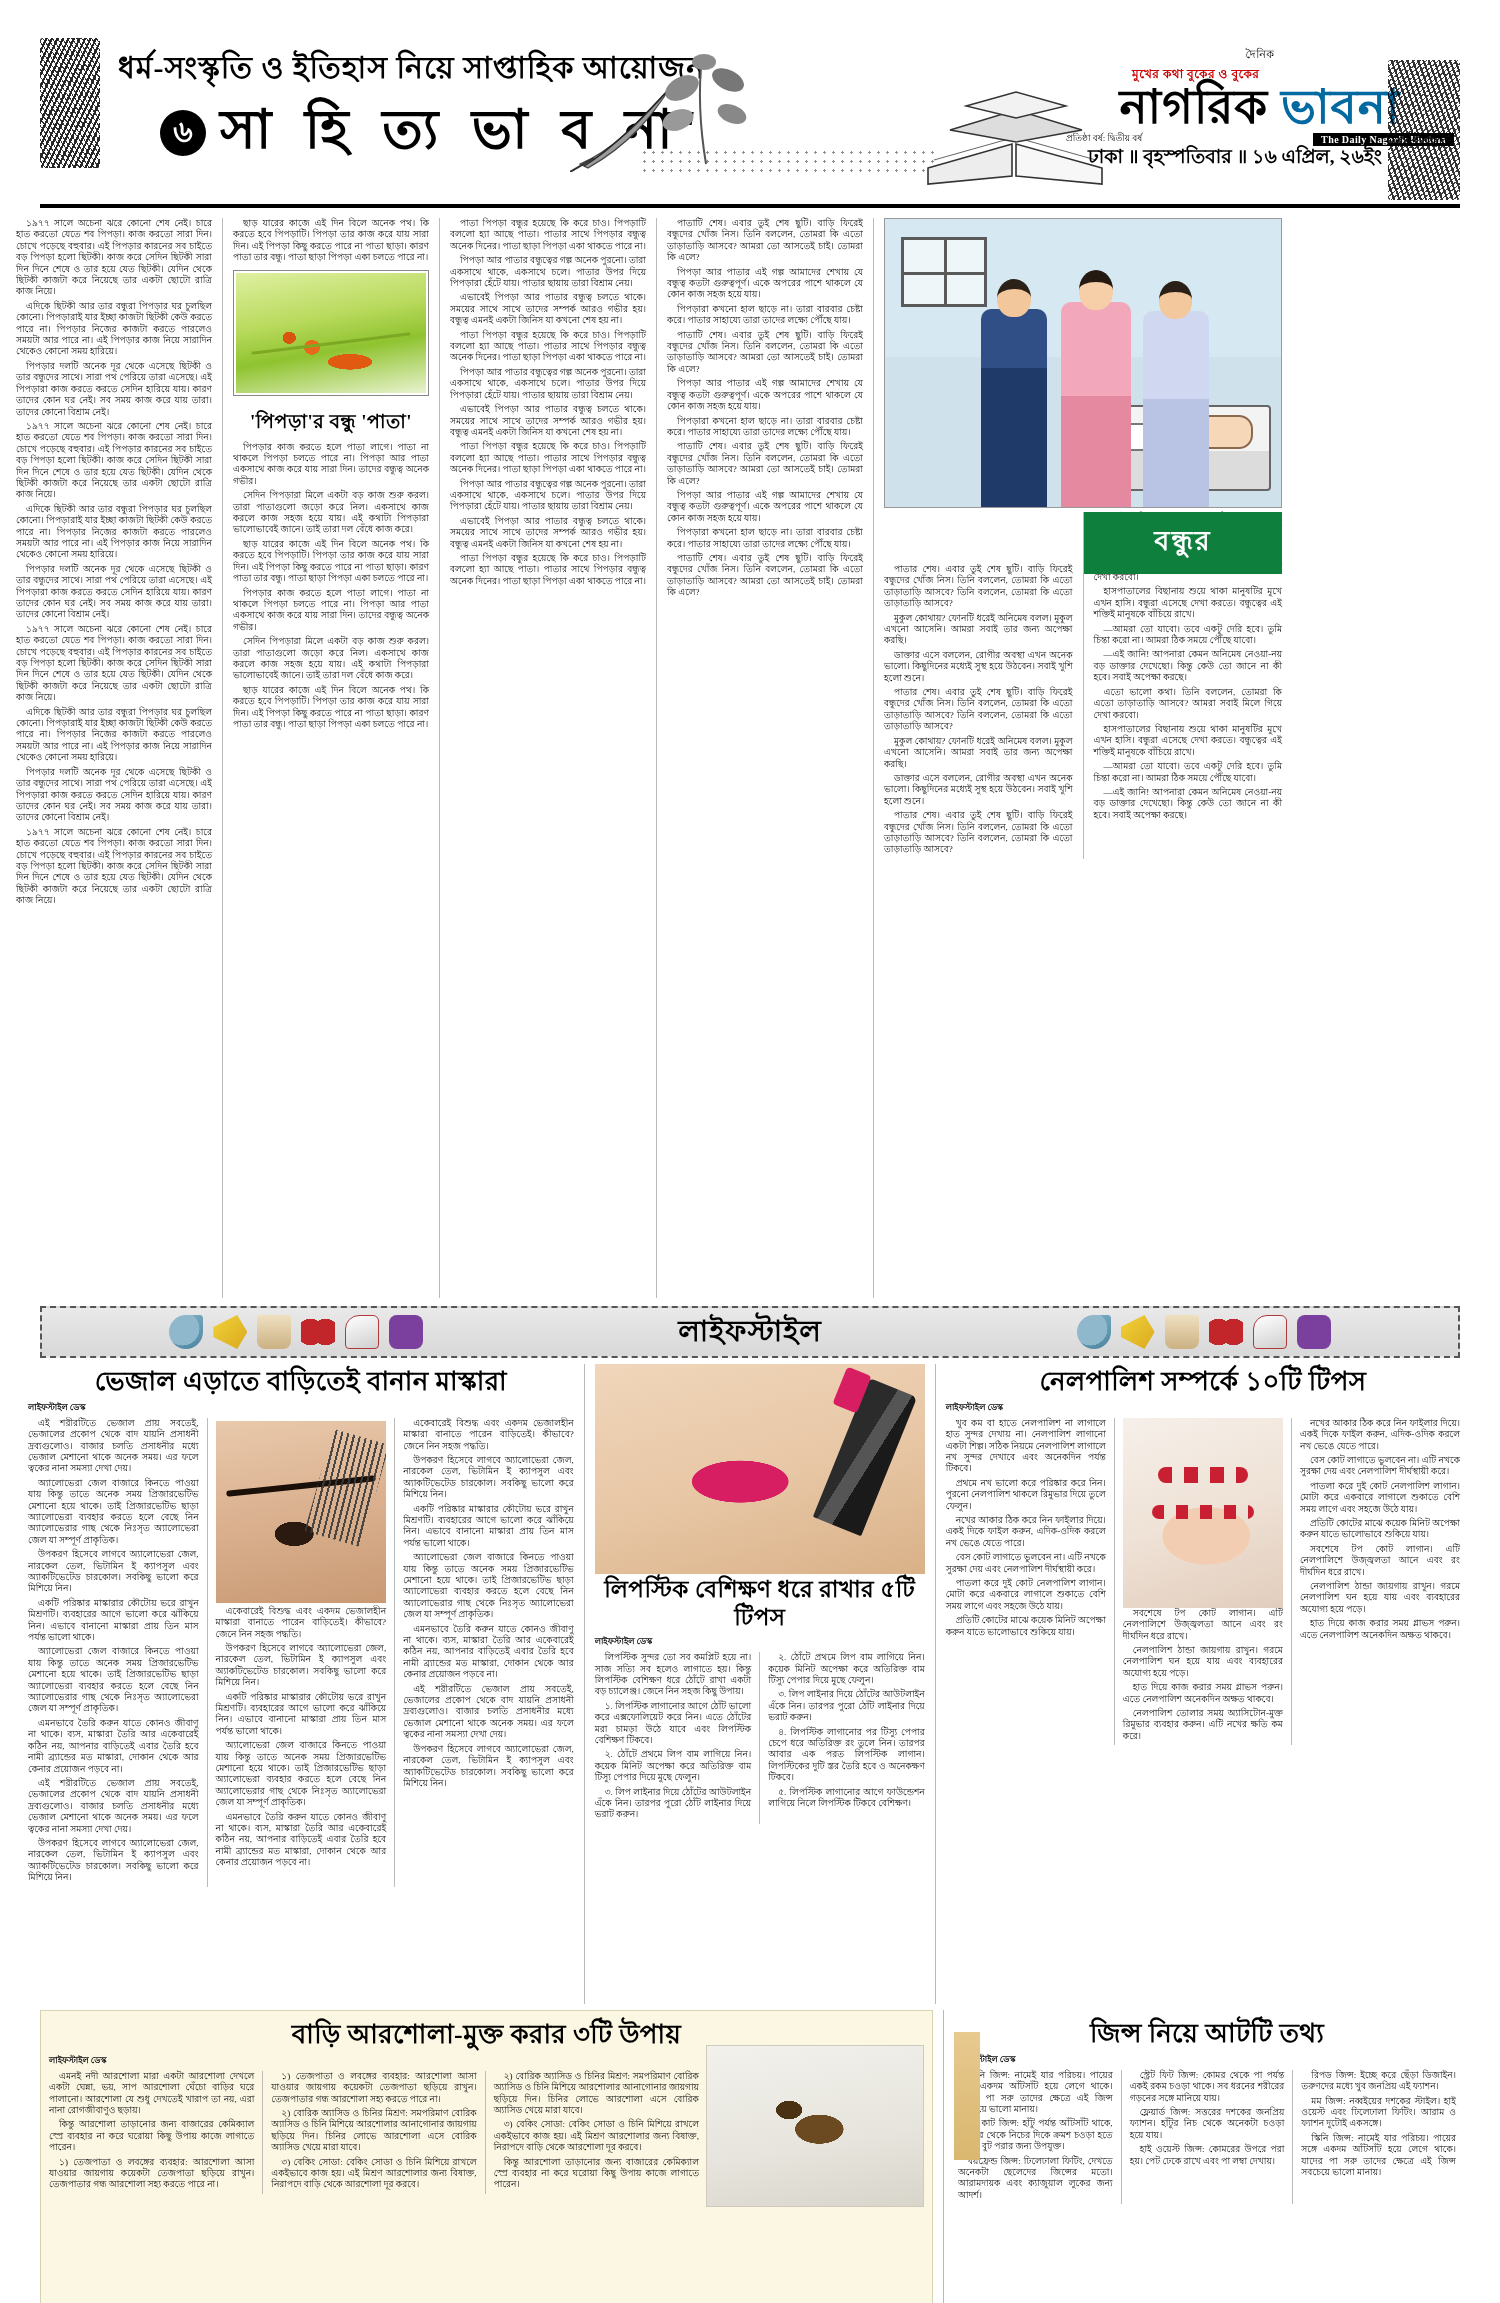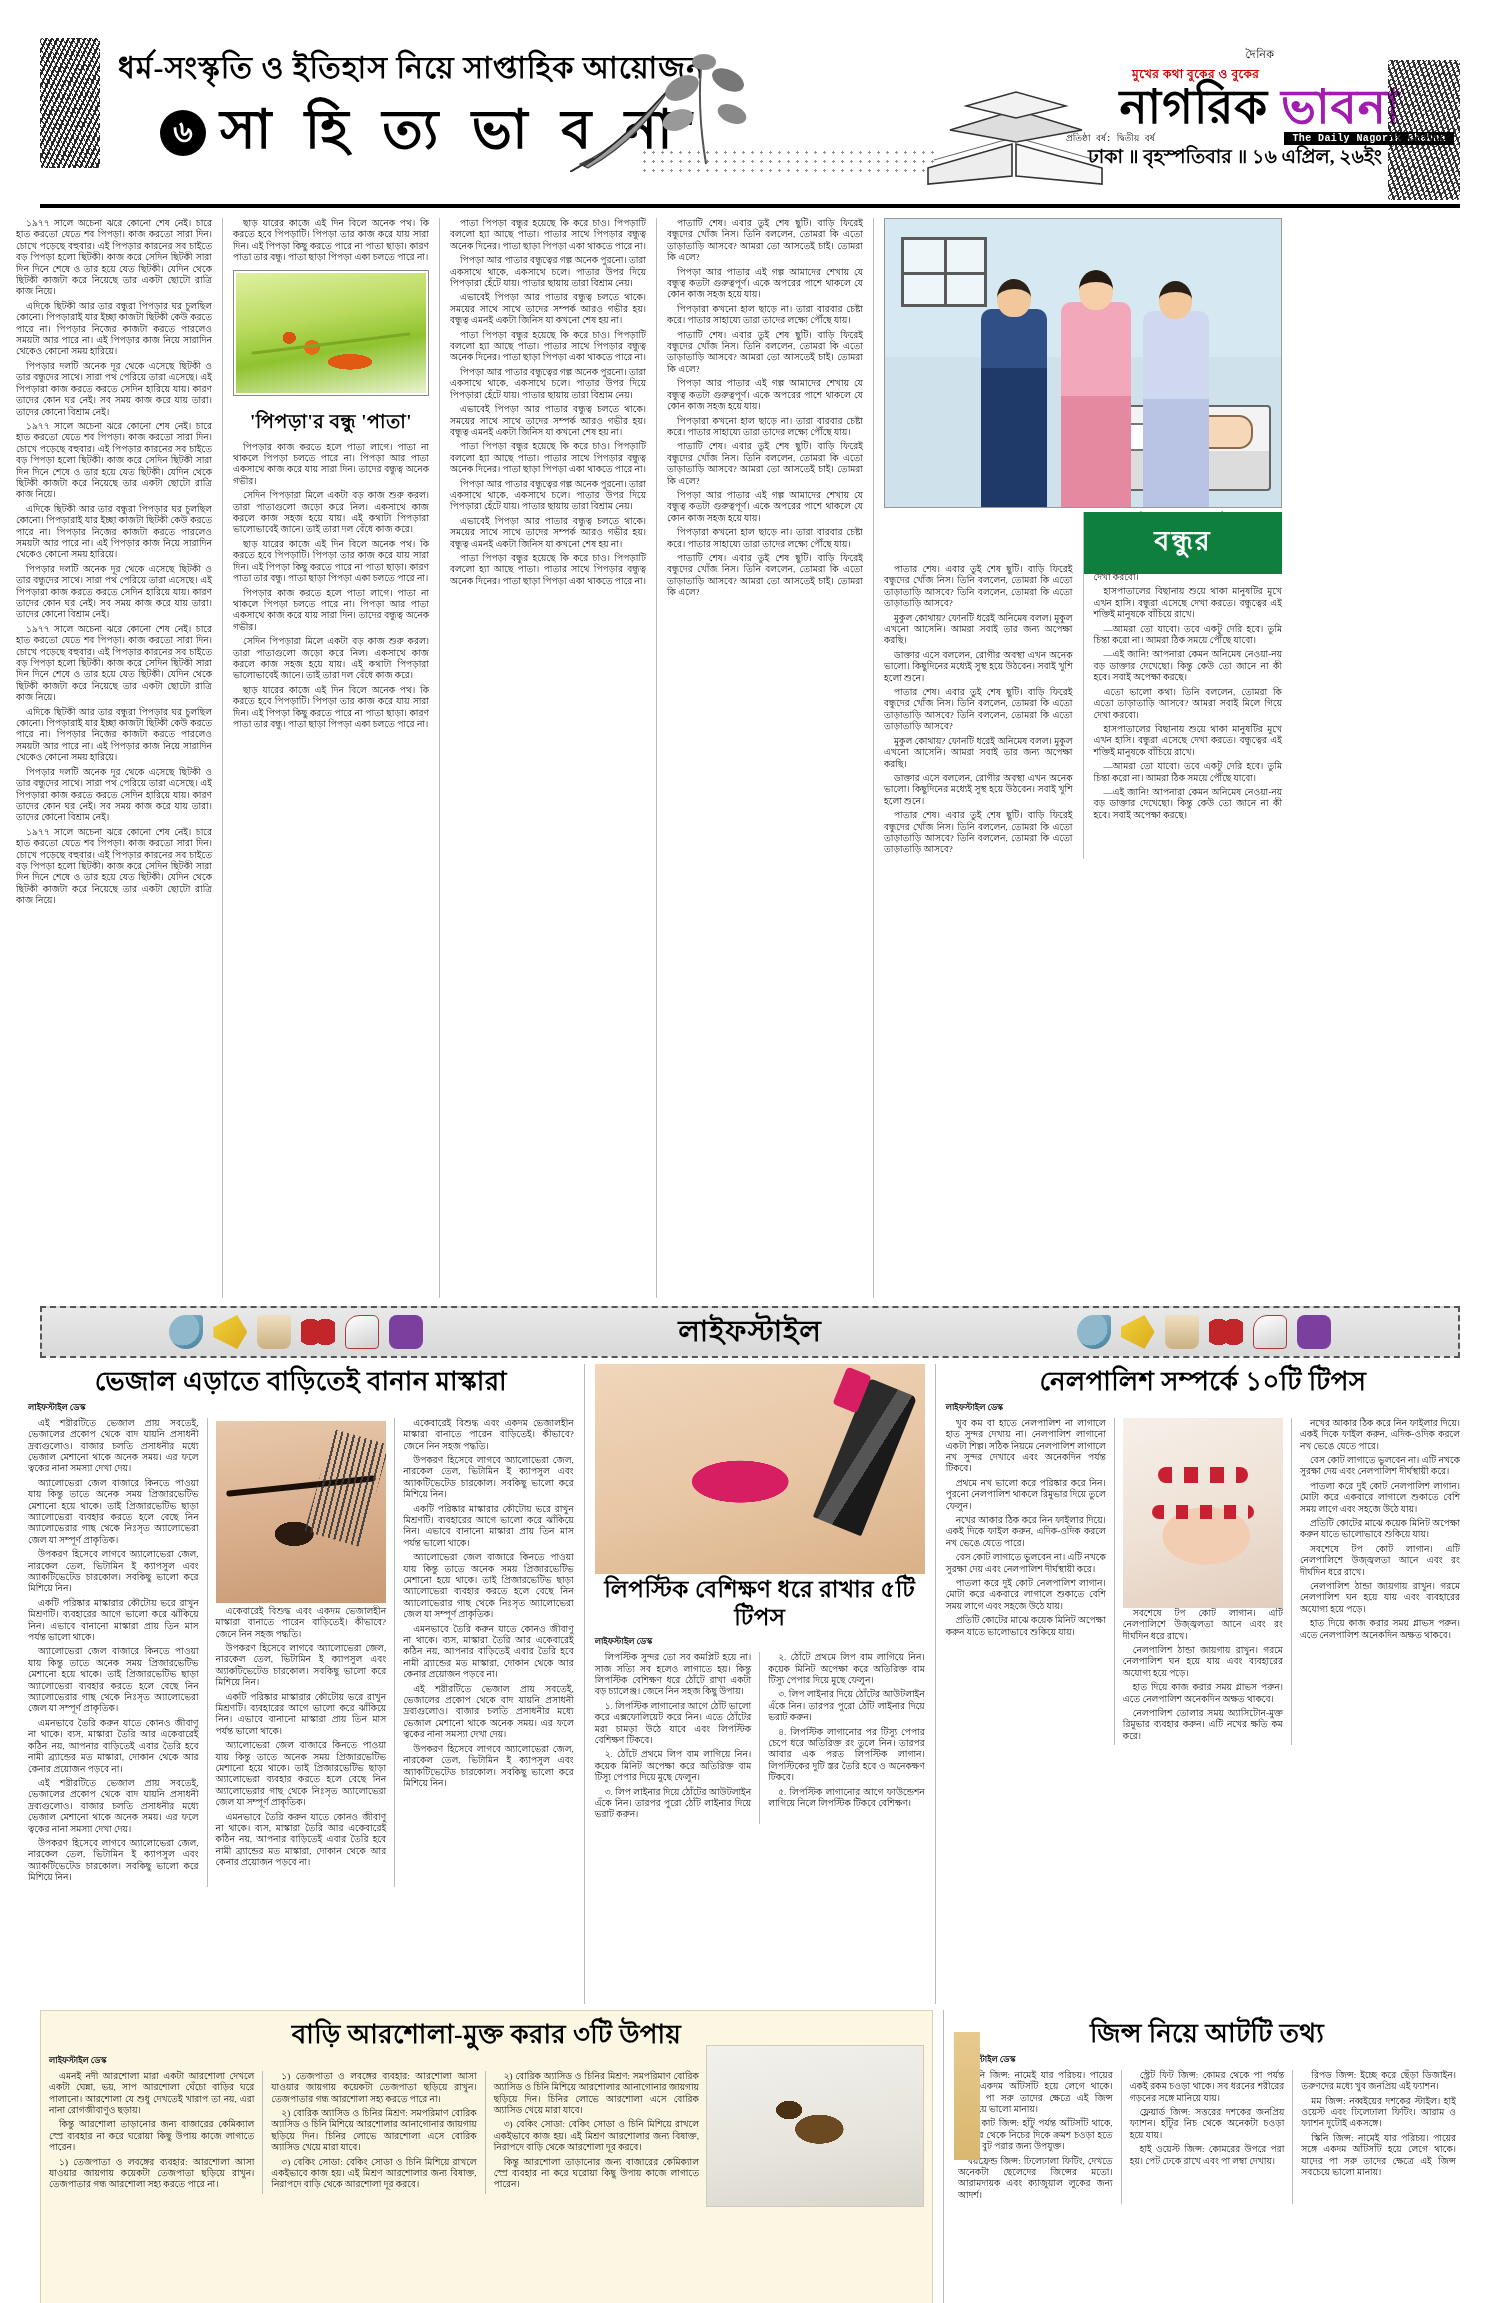--- a/index.html
+++ b/index.html
@@ -66,22 +66,22 @@
   .mast-logo-wrap { position: absolute; right: 0; top: 16px; width: 400px; text-align: center; }
   .logo-tiny { font-size: 11px; color:#000; letter-spacing:.5px; }
   .logo-redstrip {
     font-size: 12px; color:#c00; font-weight:bold; letter-spacing:.5px;
     margin-left: 72px; text-align:left;
   }
   .logo-main {
     font-size: 47px; font-weight: bold; line-height: .95; letter-spacing: 1px;
     color: #000; white-space: nowrap;
   }
-  .logo-main .red { color: #a21caf; }
-  .logo-sub-row { display:flex; justify-content:space-between; align-items:center; padding: 1px 6px 0 6px; font-family: Liberation Mono, monospace; }
+  .logo-main .red { color: #0369a1; }
+  .logo-sub-row { display:flex; justify-content:space-between; align-items:flex-end; padding: 1px 6px 0 6px; }
   .logo-sub-left { font-size: 9px; color:#000; }
   .logo-sub-right { font-size: 10px; color:#fff; background:#000000; padding: 1px 8px; font-weight:bold; letter-spacing:.4px;}
   .mast-dateline {
     position: absolute; right: 78px; top: 112px;
     font-size: 19px; font-weight: bold; color:#000; white-space: nowrap;
   }
   .mast-ornament-right {
     position: absolute; right: 0; top: 30px; width: 72px; height: 140px;
     background: repeating-linear-gradient(70deg,#000 0 2px,transparent 2px 5px),
                 repeating-linear-gradient(-40deg,#111 0 1px,transparent 1px 4px);

